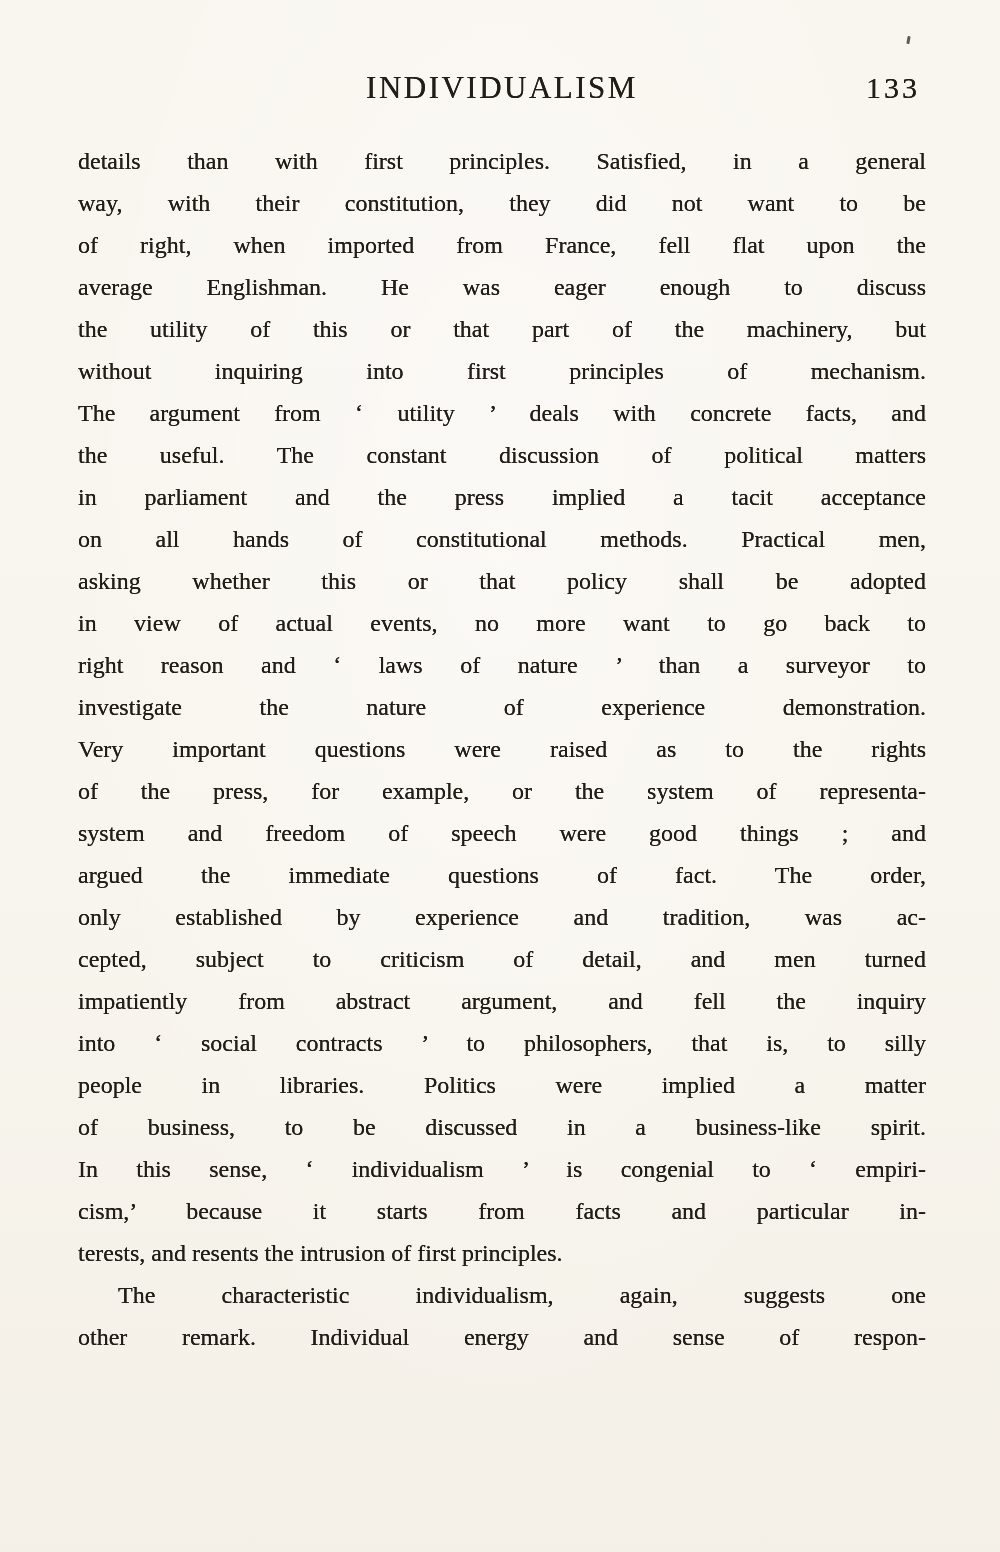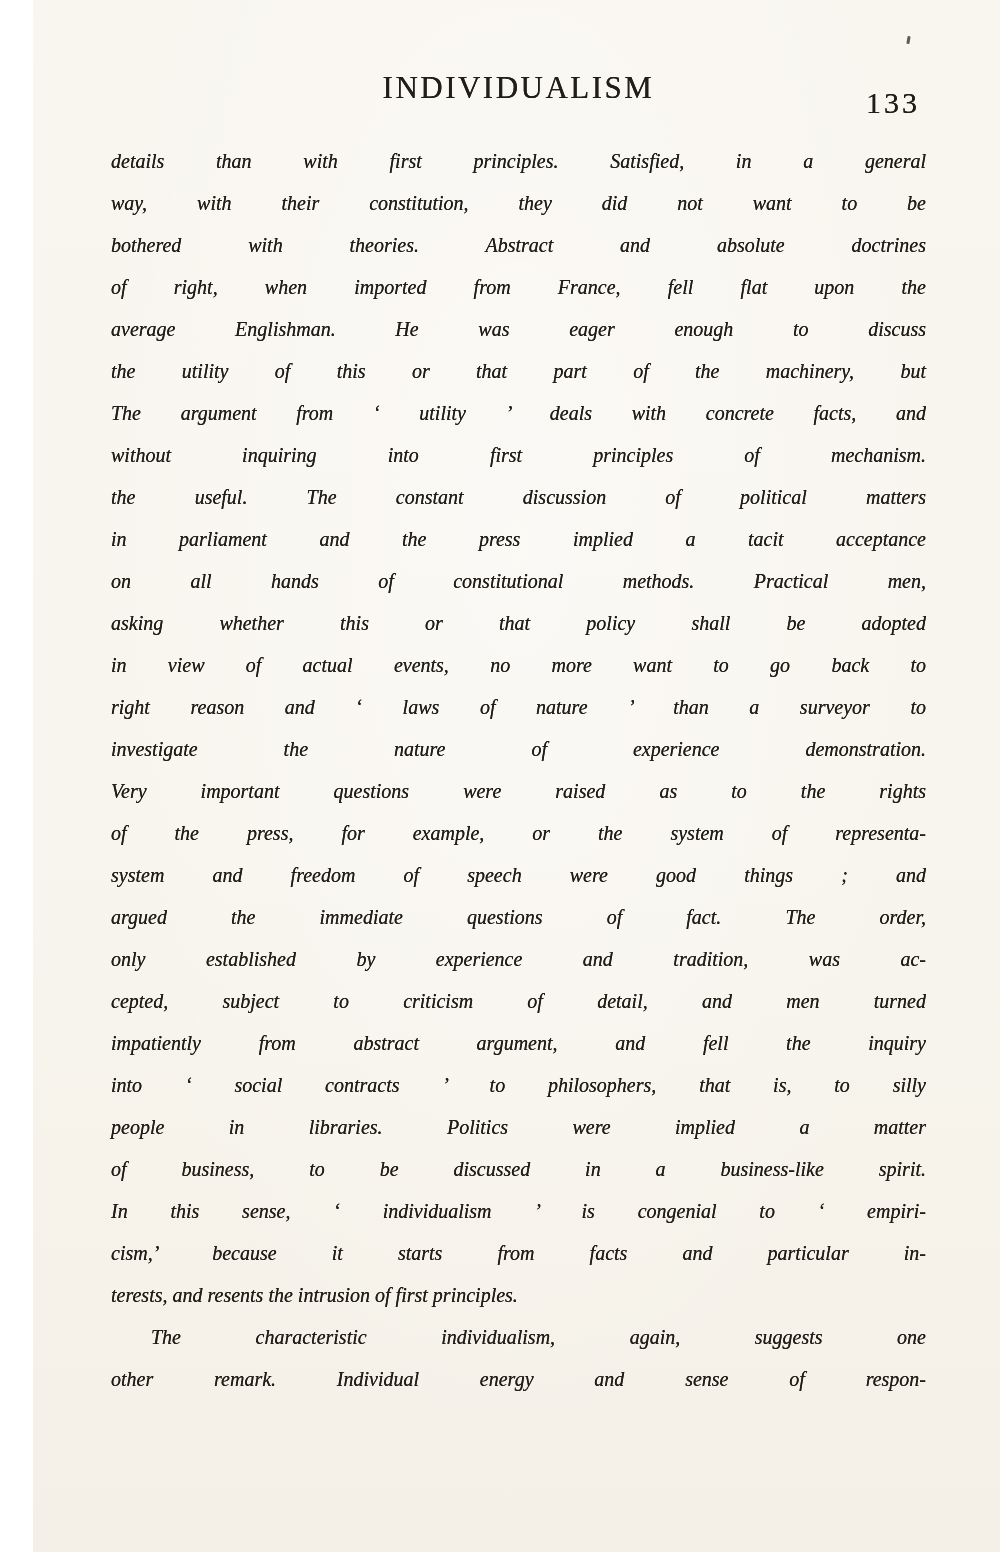--- a/index.html
+++ b/index.html
@@ -10,48 +10,46 @@
     color: var(--ink);
     position: relative;
     overflow: hidden;
   }
   .page {
     position: absolute; inset: 0;
     padding: 70px 74px 0 78px;
     background:
       radial-gradient(ellipse at 50% 35%, rgba(255,255,255,0.40), rgba(0,0,0,0) 65%),
       linear-gradient(180deg, #f9f6f0 0%, var(--paper) 55%, #f4f0e7 100%);
-    margin-left: 33px;
   }
   .page-header {
     position: relative;
     height: 44px;
   }
   .running-head {
     position: absolute; left: 0; right: 0;
     text-align: center;
     font-size: 31px;
     letter-spacing: 2.5px;
     font-weight: normal;
     text-shadow: 0 0 0.4px currentColor;
   }
   .page-number {
-    position: absolute; right: 6px; top: 16px;
+    position: absolute; right: 6px; top: 1px;
     font-size: 30px;
     letter-spacing: 3px;
     text-shadow: 0 0 0.4px currentColor;
   }
   .body-text { margin-top: 26px; }
   .line {
-    font-size: 20px;
+    font-size: 24px;
     line-height: 42px;
     text-align: justify;
     text-align-last: justify;
     text-shadow: 0 0 0.4px currentColor;
-    font-style: italic;
   }
   .line.last { text-align-last: left; }
   .line.indent { text-indent: 40px; }
   .speck {
     position: absolute; top: 36px; right: 90px;
     width: 3px; height: 8px;
     background: rgba(45,38,30,0.75);
     border-radius: 1px;
     transform: rotate(10deg);
   }
@@ -63,26 +61,25 @@
   <div class="speck"></div>
 
   <div class="page-header">
     <div class="running-head">INDIVIDUALISM</div>
     <div class="page-number">133</div>
   </div>
 
   <div class="body-text" id="text-container">
       <div class="line">details than with first principles. Satisfied, in a general</div>
       <div class="line">way, with their constitution, they did not want to be</div>
-      <div class="line">bothered with theories. Abstract and absolute doctrines</div>
       <div class="line">of right, when imported from France, fell flat upon the</div>
       <div class="line">average Englishman. He was eager enough to discuss</div>
       <div class="line">the utility of this or that part of the machinery, but</div>
+      <div class="line">without inquiring into first principles of mechanism.</div>
       <div class="line">The argument from ‘ utility ’ deals with concrete facts, and</div>
-      <div class="line">without inquiring into first principles of mechanism.</div>
       <div class="line">the useful. The constant discussion of political matters</div>
       <div class="line">in parliament and the press implied a tacit acceptance</div>
       <div class="line">on all hands of constitutional methods. Practical men,</div>
       <div class="line">asking whether this or that policy shall be adopted</div>
       <div class="line">in view of actual events, no more want to go back to</div>
       <div class="line">right reason and ‘ laws of nature ’ than a surveyor to</div>
       <div class="line">investigate the nature of experience demonstration.</div>
       <div class="line">Very important questions were raised as to the rights</div>
       <div class="line">of the press, for example, or the system of representa-</div>
       <div class="line">system and freedom of speech were good things ; and</div>

